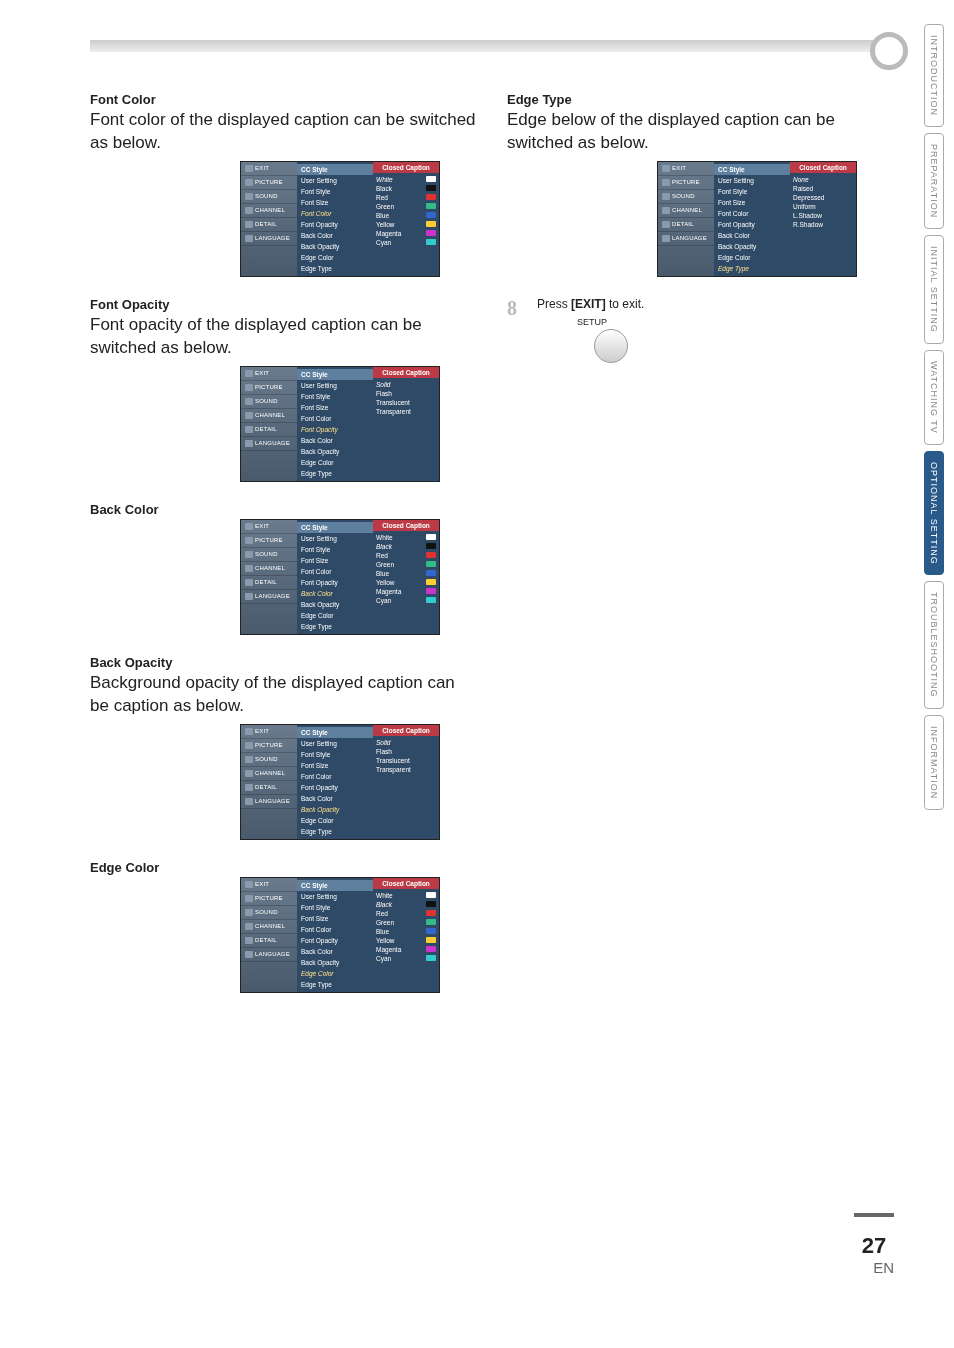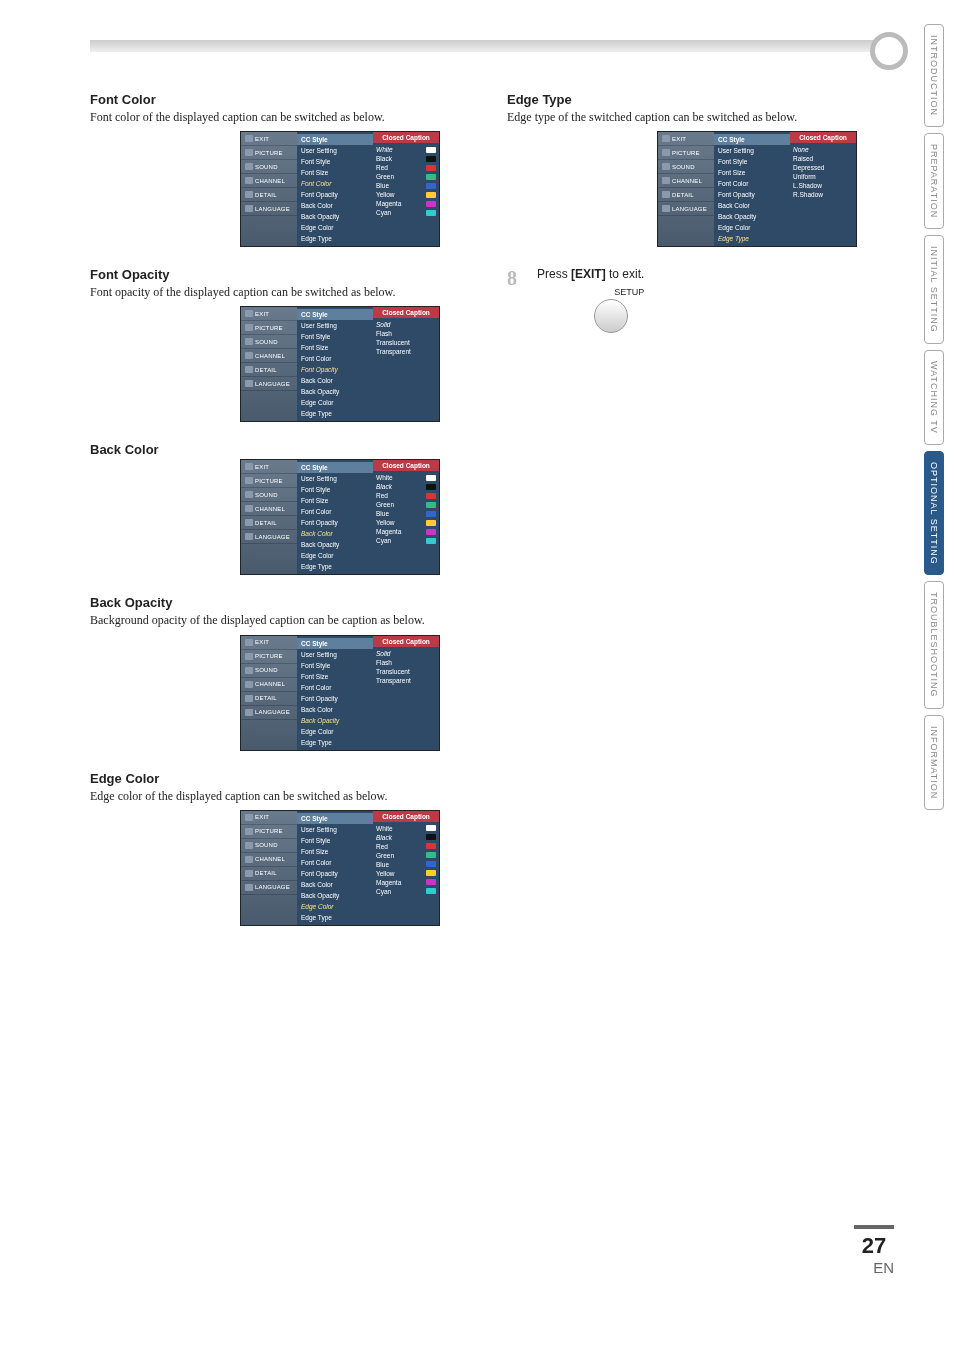--- a/index.html
+++ b/index.html
@@ -7,44 +7,44 @@
   .page { position: relative; padding: 40px 60px 40px 90px; min-height: 1300px; }
   .topbar { height: 12px; background: linear-gradient(#ccc,#eee); margin-bottom: 40px; position: relative; }
   .topbar::after { content:""; width:28px; height:28px; border:5px solid #bbb; border-radius:50%; background:#fff; position:absolute; right:-14px; top:-8px; }
   .side-tabs { position: absolute; right: 10px; top: 24px; display:flex; flex-direction:column; gap:6px; }
   .side-tab { writing-mode: vertical-rl; text-orientation: mixed; font-size: 9px; letter-spacing:1px; padding: 10px 4px; border:1px solid #aaa; border-radius:4px; color:#888; text-align:center; }
   .side-tab.active { background:#2a5a8a; color:#fff; border-color:#2a5a8a; }
   .cols { display:flex; gap:30px; }
   .col { flex:1; }
   .sec { margin-bottom: 20px; }
   .sec h3 { font-size: 13px; font-weight:bold; margin-bottom:2px; }
-  .sec p { font-size: 12px; line-height:1.35; margin-bottom:6px;font-family:Liberation Serif, serif; }
+  .sec p { font-size: 17px; line-height:1.35; margin-bottom:6px; }
   .osd { width: 200px; margin-left:150px; font-size:7px; color:#fff; border:1px solid #222; background:#3b5574; }
   .osd-row { display:flex; }
   .osd-left { width: 56px; background:linear-gradient(#6a7a8d,#4a5a6d); display:flex; flex-direction:column; }
   .osd-tab { padding:3px 4px; border-bottom:1px solid rgba(0,0,0,0.2); font-size:6px; letter-spacing:0.2px; display:flex; align-items:center; gap:2px; }
   .osd-tab .ic { width:8px; height:7px; background:#8a9aad; border-radius:1px; display:inline-block; }
   .osd-mid { flex:1; background:#2f4a66; padding:2px 0; }
   .mid-head { background:#5f7f9f; padding:2px 4px; font-weight:bold; font-size:6.5px; }
   .mid-item { padding:2px 4px; font-size:6.5px; }
   .mid-item.hi { color:#ffe08a; font-style:italic; }
   .osd-right { width:66px; background:#2f4a66; }
   .right-head { background:#bb3a45; padding:2px 3px; font-weight:bold; font-size:6.5px; text-align:center; }
   .right-list { padding:2px 3px; }
   .opt { display:flex; justify-content:space-between; align-items:center; padding:1px 0; font-size:6.5px; }
   .opt .sw { width:10px; height:6px; border-radius:1px; }
   .sw.white{background:#fff;} .sw.black{background:#111;} .sw.red{background:#d33;} .sw.green{background:#3b8;} .sw.blue{background:#36c;} .sw.yellow{background:#fc3;} .sw.magenta{background:#c3c;} .sw.cyan{background:#3cc;}
   .opt.sel { font-style:italic; }
   .step { display:flex; align-items:flex-start; gap:8px; margin-bottom:10px; }
   .stepnum { width:22px; height:22px; font-size:20px; font-weight:bold; color:#bbb; font-family: Georgia, serif; }
-  .setup-btn { text-align:right; margin: 6px 0 0 40px; }
+  .setup-btn { text-align:left; margin: 6px 0 0 40px; }
   .setup-btn .lbl { font-size:9px; margin-bottom:2px; }
   .setup-btn .circ { width:34px; height:34px; border-radius:50%; background:linear-gradient(#fff,#ccc); border:1px solid #999; margin:0 auto; }
   .footer { position:absolute; bottom:24px; right:60px; text-align:right; }
-  .footer .pn { font-size:22px; font-weight:bold; border-top:4px solid #666; padding-top:4px; display:inline-block; min-width:40px; text-align:center;}
+  .footer .pn { font-size:22px; font-weight:bold; border-top:4px solid #666; padding-top:16px; display:inline-block; min-width:40px; text-align:center;}
   .footer .en { font-size:15px; color:#666; }
 </style>
 </head>
 <body>
 
 <div class="page">
   <div class="side-tabs">
       <div class="side-tab">INTRODUCTION</div>
       <div class="side-tab">PREPARATION</div>
       <div class="side-tab">INITIAL SETTING</div>
@@ -342,21 +342,20 @@
                   <div class="opt ">
                     <span>Transparent</span>
                   </div>
                 </div>
               </div>
   </div>
           </div>
   </div>
         <div class="sec">
     <h3>Edge Color</h3>
-    <p>Edge color of the displayed caption can be switched as below.</p>
     <div class="osd">
             <div class="osd-row">
     <div class="osd-left">
                 <div class="osd-tab">
                   <span class="ic"></span>
                   <span>EXIT</span>
                 </div>
                 <div class="osd-tab">
                   <span class="ic"></span>
                   <span>PICTURE</span>
@@ -427,21 +426,21 @@
                   </div>
                 </div>
               </div>
   </div>
           </div>
   </div>
       </div>
     <div class="col">
         <div class="sec">
     <h3>Edge Type</h3>
-    <p>Edge type of the switched caption can be switched as below.</p>
+    <p>Edge below of the displayed caption can be switched as below.</p>
     <div class="osd" style="margin-left: 150px;">
             <div class="osd-row">
     <div class="osd-left">
                 <div class="osd-tab">
                   <span class="ic"></span>
                   <span>EXIT</span>
                 </div>
                 <div class="osd-tab">
                   <span class="ic"></span>
                   <span>PICTURE</span>

